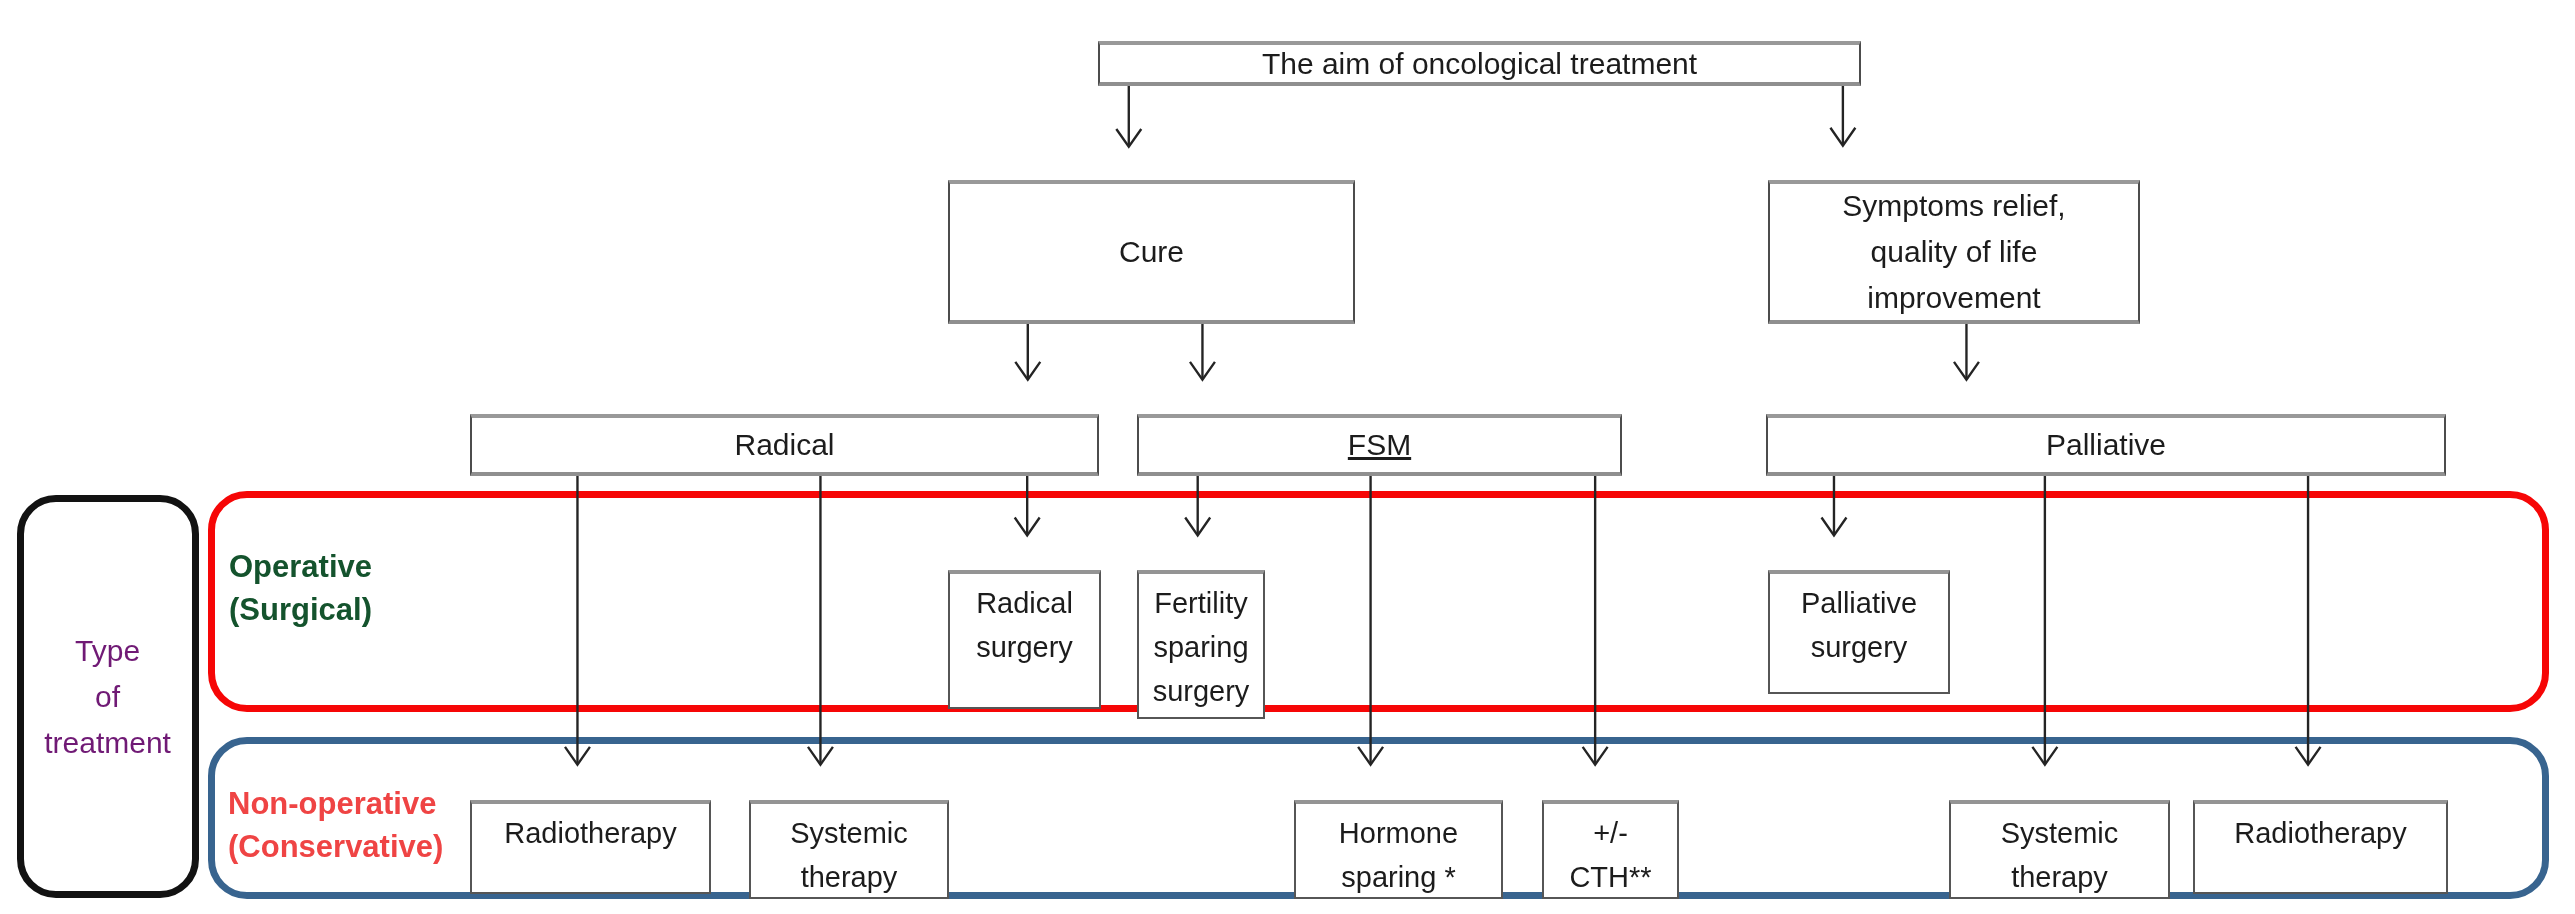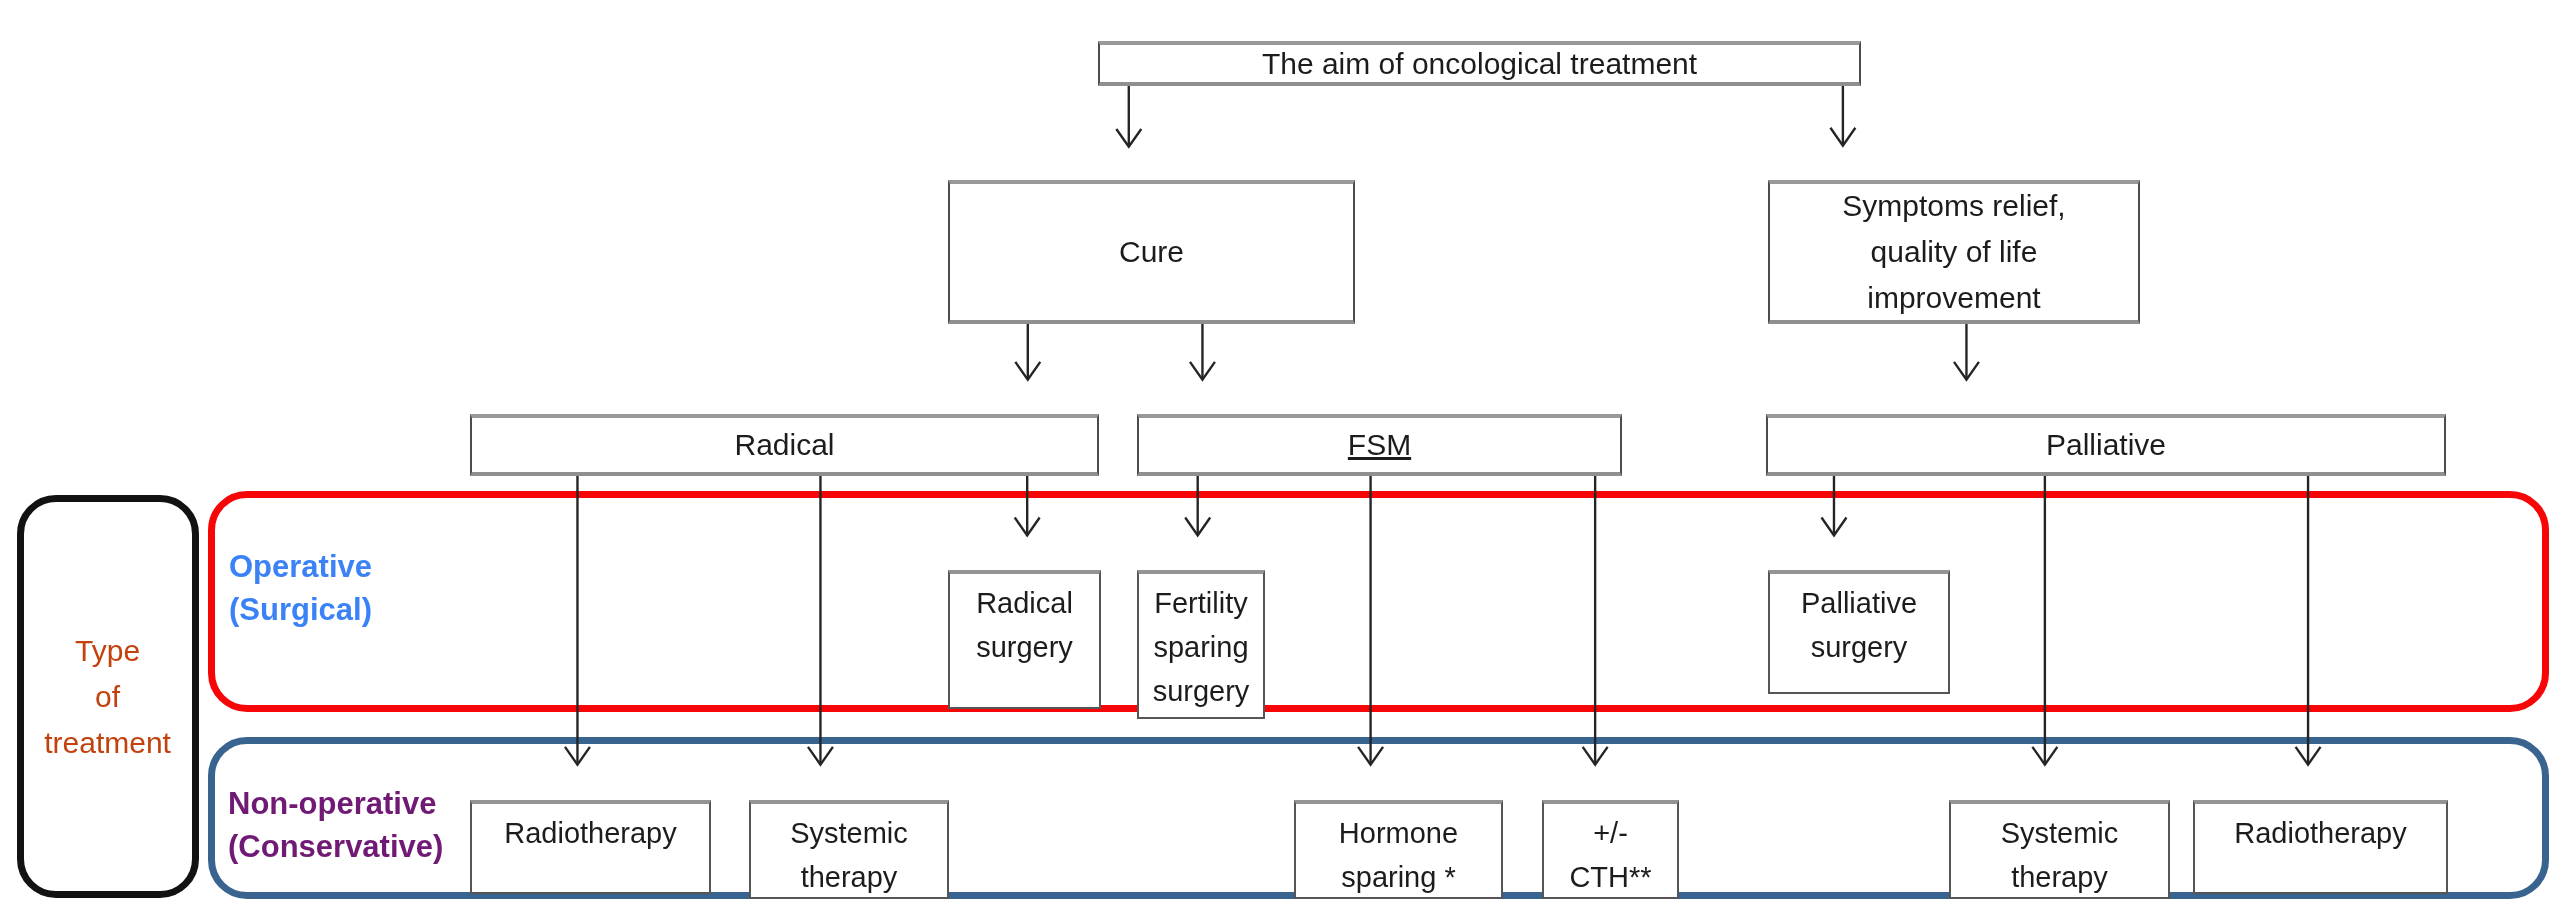--- a/index.html
+++ b/index.html
@@ -13,25 +13,25 @@
   }
   
   .group{position:absolute;box-sizing:border-box;border-radius:39px;background:transparent;}
   .group-type{border:7.1px solid #121212;}
   .group-operative{border:7.1px solid #f60606;}
   .group-nonoperative{border:7.1px solid #38648f;}
   .group-label{
     position:absolute;font-weight:bold;white-space:pre-line;
     font-size:31px;line-height:43px;text-align:left;
   }
-  .label-operative{color:#3b82f6;}
-  .label-nonoperative{color:#701a75;}
+  .label-operative{color:#14532d;}
+  .label-nonoperative{color:#ef4444;}
   .type-label{
     position:absolute;inset:0;display:flex;align-items:center;justify-content:center;
-    text-align:center;white-space:pre-line;font-size:30px;line-height:46px;color:#c2410c;
+    text-align:center;white-space:pre-line;font-size:30px;line-height:46px;color:#701a75;
   }
   
   .node{
     position:absolute;box-sizing:border-box;background:#ffffff;
     border:2.4px solid #4c4c4c;border-top:4.8px solid #999999;border-bottom:4.2px solid #8f8f8f;
     display:flex;align-items:center;justify-content:center;
     text-align:center;white-space:pre-line;margin-top:28px;
   }
   .node-lg{font-size:30px;line-height:46px;}
   .node-sm{

